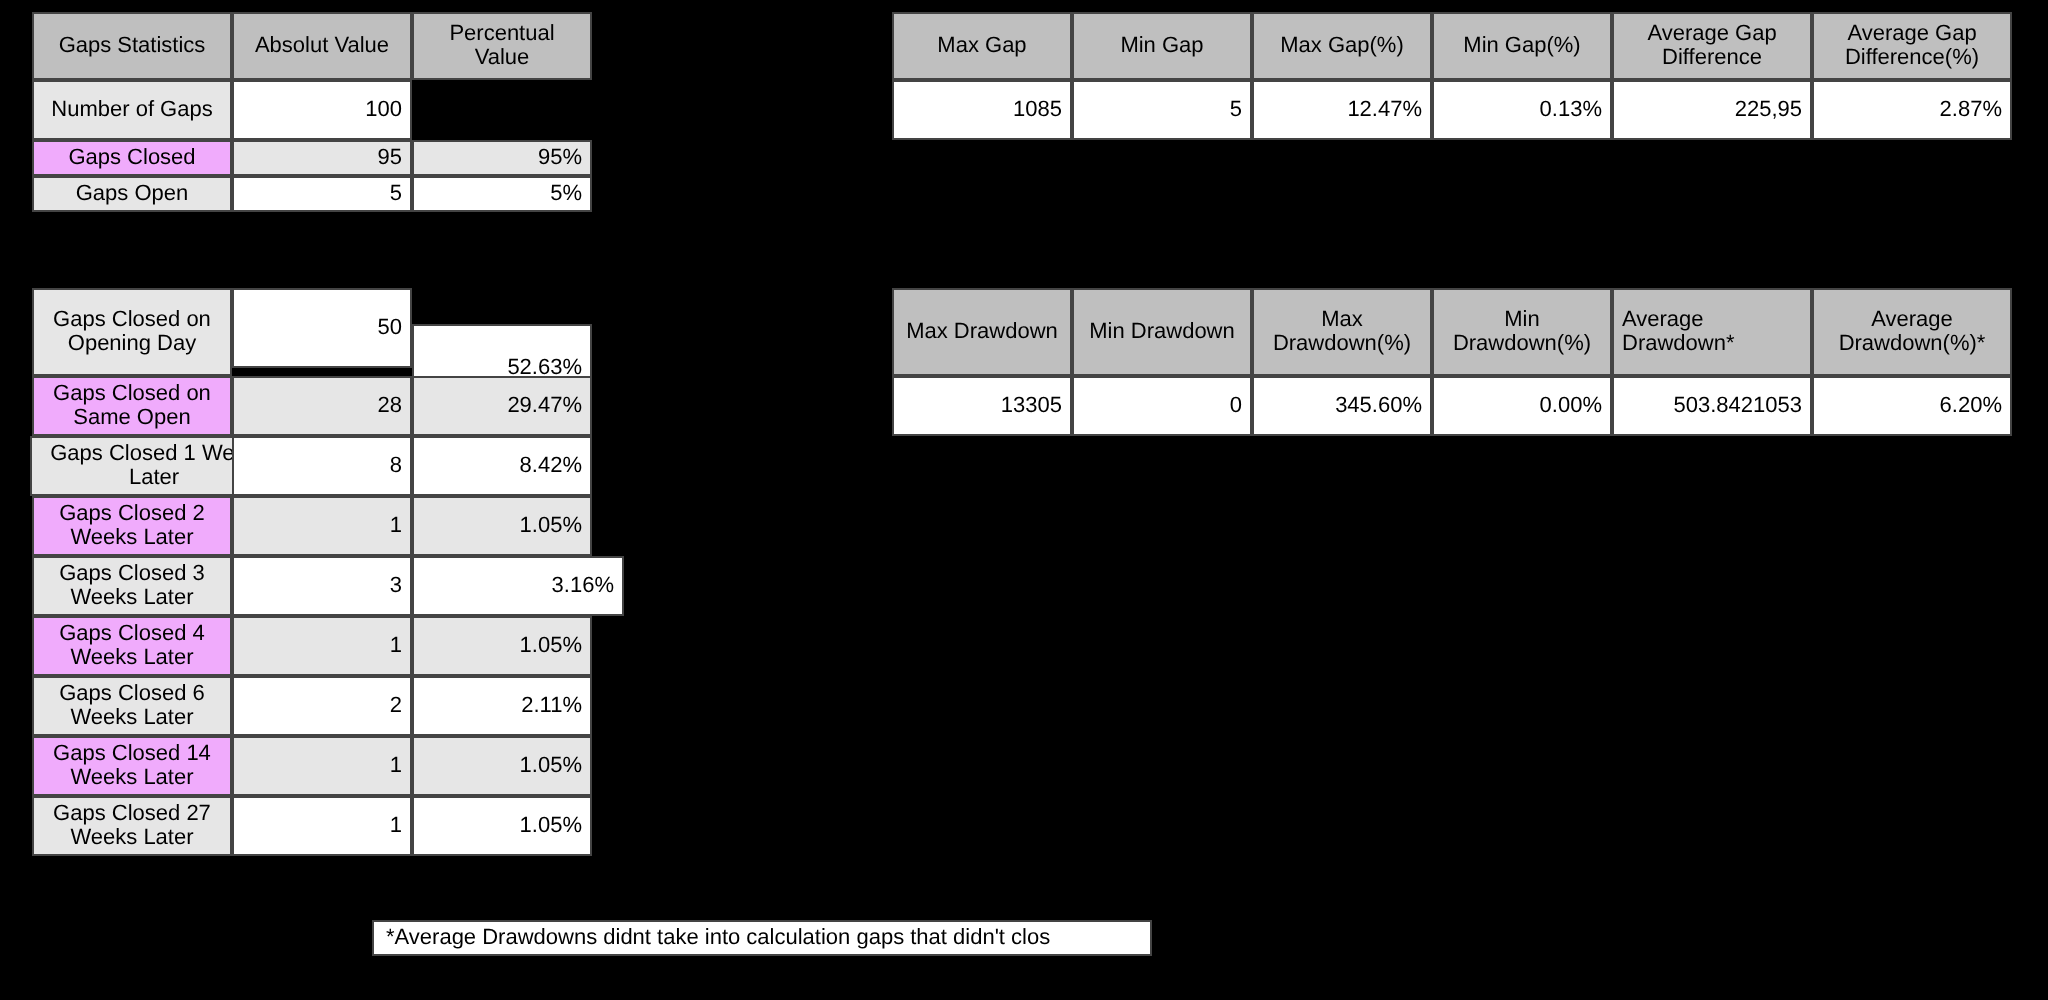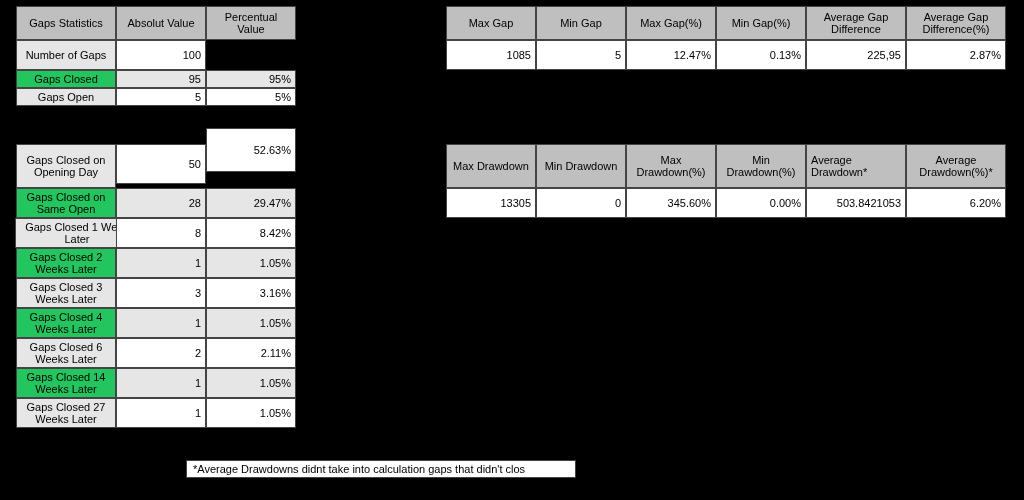--- a/index.html
+++ b/index.html
@@ -1,20 +1,20 @@
 <!DOCTYPE html>
 <html><head>
 <meta charset="utf-8">
 <style>
   html,body{margin:0;padding:0;background:#000;font-family:Arial,Helvetica,sans-serif;font-size:11px;color:#000;width:1024px;height:500px;overflow:hidden}
   .sheet{position:relative;width:1024px;height:500px}
   .cell{position:absolute;box-sizing:border-box;border:1px solid #444;display:flex;align-items:center;padding:2px 4px;line-height:1.1;background:#000;color:#000}
   .hdr{background:#bfbfbf;justify-content:center;text-align:center}
   .lbl{background:#e6e6e6;justify-content:center;text-align:center}
-  .lblw{background:#22c55e;justify-content:center;text-align:center}
+  .lblw{background:#f0abfc;justify-content:center;text-align:center}
   .val{background:#fff;justify-content:flex-end;text-align:right}
   .valg{background:#e6e6e6;justify-content:flex-end;text-align:right}
   .noteCell{background:#fff;justify-content:flex-start;padding-left:6px}
 </style>
 </head>
 <body>
 
 <div class="sheet">
 
   <div class="cell hdr" style="left:16px;top:6px;width:100px;height:34px">Gaps Statistics</div>
@@ -27,37 +27,37 @@
   <div class="cell lblw" style="left:16px;top:70px;width:100px;height:18px">Gaps Closed</div>
   <div class="cell valg" style="left:116px;top:70px;width:90px;height:18px">95</div>
   <div class="cell valg" style="left:206px;top:70px;width:90px;height:18px">95%</div>
 
   <div class="cell lbl" style="left:16px;top:88px;width:100px;height:18px">Gaps Open</div>
   <div class="cell val" style="left:116px;top:88px;width:90px;height:18px">5</div>
   <div class="cell val" style="left:206px;top:88px;width:90px;height:18px">5%</div>
 
   <div class="cell lbl" style="left:16px;top:144px;width:100px;height:44px">Gaps Closed on Opening Day</div>
   <div class="cell val" style="left:116px;top:144px;width:90px;height:40px">50</div>
-  <div class="cell val" style="left:206px;top:128px;width:90px;height:44px">52.63%</div>
+  <div class="cell val" style="left:206px;top:162px;width:90px;height:44px">52.63%</div>
 
   <div class="cell lblw" style="left:16px;top:188px;width:100px;height:30px">Gaps Closed on Same Open</div>
   <div class="cell valg" style="left:116px;top:188px;width:90px;height:30px">28</div>
   <div class="cell valg" style="left:206px;top:188px;width:90px;height:30px">29.47%</div>
 
   <div class="cell lbl" style="left:15px;top:218px;width:124px;height:30px">Gaps Closed 1 Week Later</div>
   <div class="cell val" style="left:116px;top:218px;width:90px;height:30px">8</div>
   <div class="cell val" style="left:206px;top:218px;width:90px;height:30px">8.42%</div>
 
   <div class="cell lblw" style="left:16px;top:248px;width:100px;height:30px">Gaps Closed 2 Weeks Later</div>
   <div class="cell valg" style="left:116px;top:248px;width:90px;height:30px">1</div>
   <div class="cell valg" style="left:206px;top:248px;width:90px;height:30px">1.05%</div>
 
   <div class="cell lbl" style="left:16px;top:278px;width:100px;height:30px">Gaps Closed 3 Weeks Later</div>
   <div class="cell val" style="left:116px;top:278px;width:90px;height:30px">3</div>
-  <div class="cell val" style="left:206px;top:278px;width:90px;height:30px">3.16%</div>
+  <div class="cell val" style="left:206px;top:278px;width:106px;height:30px">3.16%</div>
 
   <div class="cell lblw" style="left:16px;top:308px;width:100px;height:30px">Gaps Closed 4 Weeks Later</div>
   <div class="cell valg" style="left:116px;top:308px;width:90px;height:30px">1</div>
   <div class="cell valg" style="left:206px;top:308px;width:90px;height:30px">1.05%</div>
 
   <div class="cell lbl" style="left:16px;top:338px;width:100px;height:30px">Gaps Closed 6 Weeks Later</div>
   <div class="cell val" style="left:116px;top:338px;width:90px;height:30px">2</div>
   <div class="cell val" style="left:206px;top:338px;width:90px;height:30px">2.11%</div>
 
   <div class="cell lblw" style="left:16px;top:368px;width:100px;height:30px">Gaps Closed 14 Weeks Later</div>

